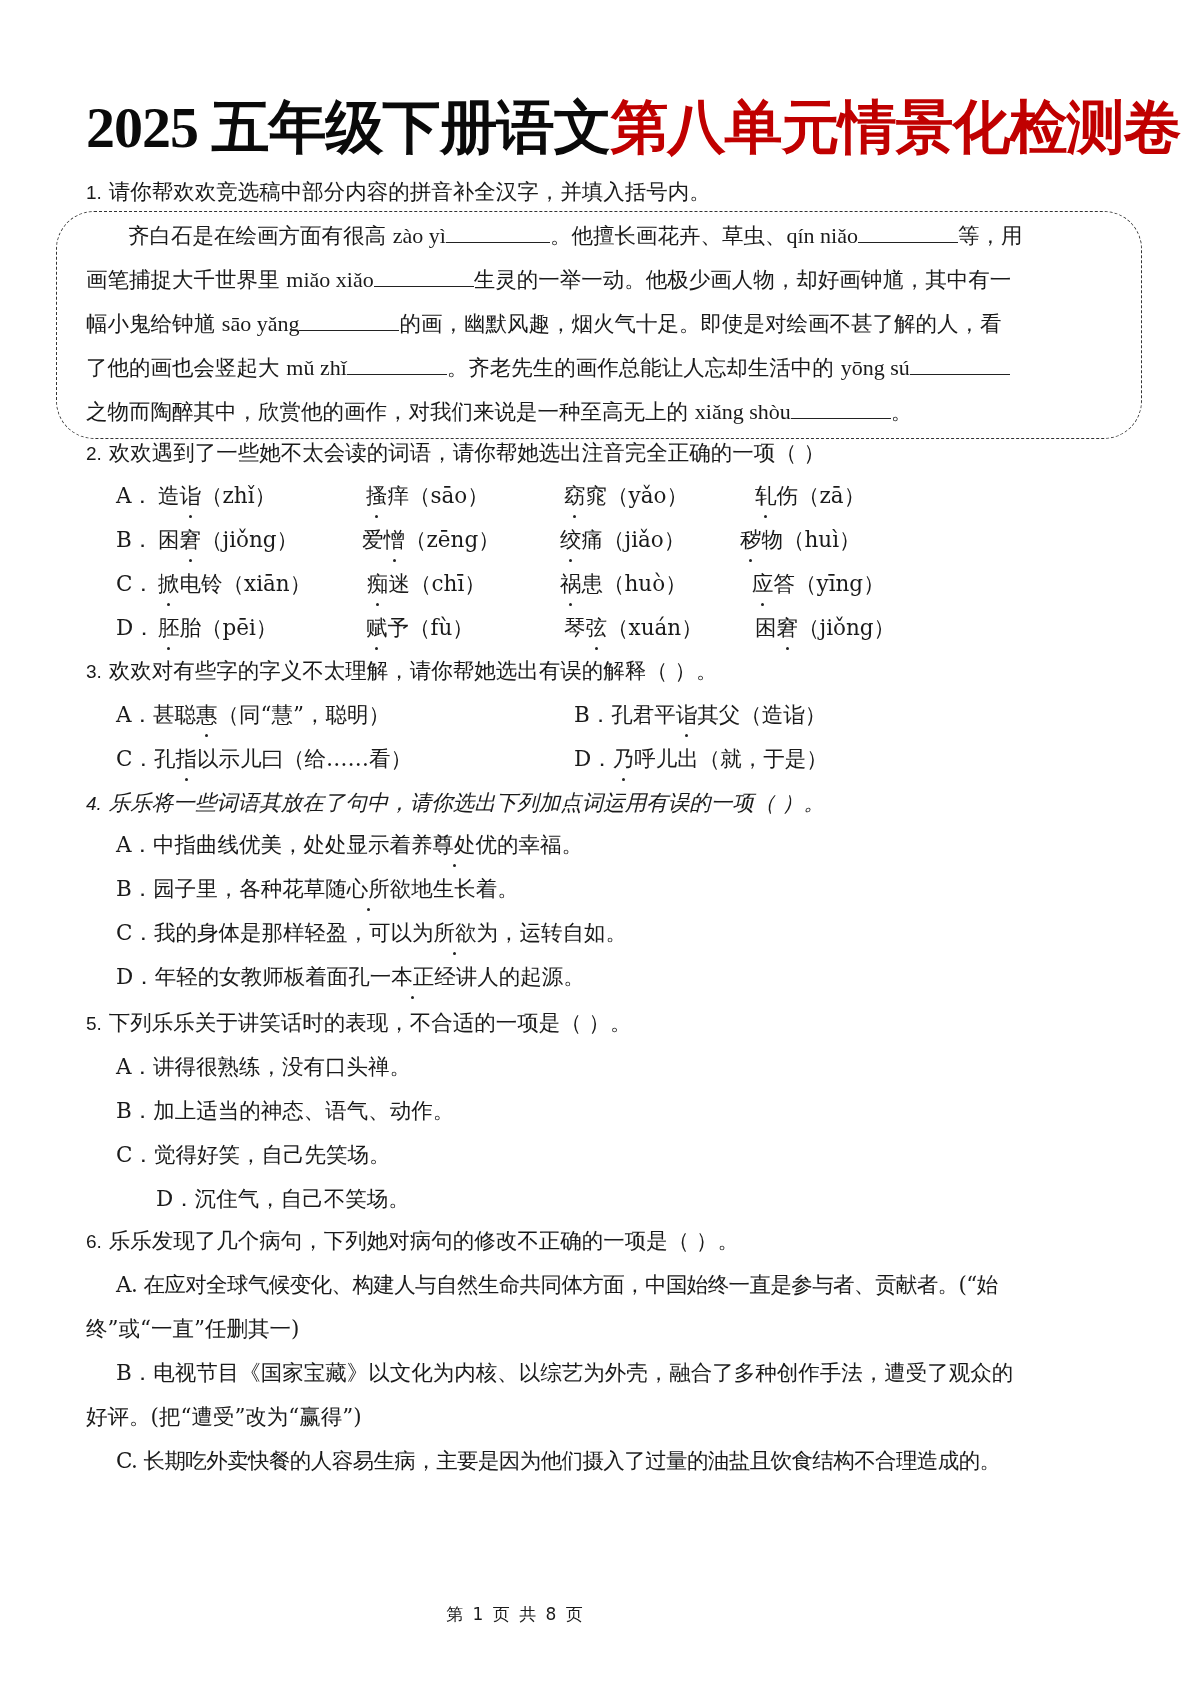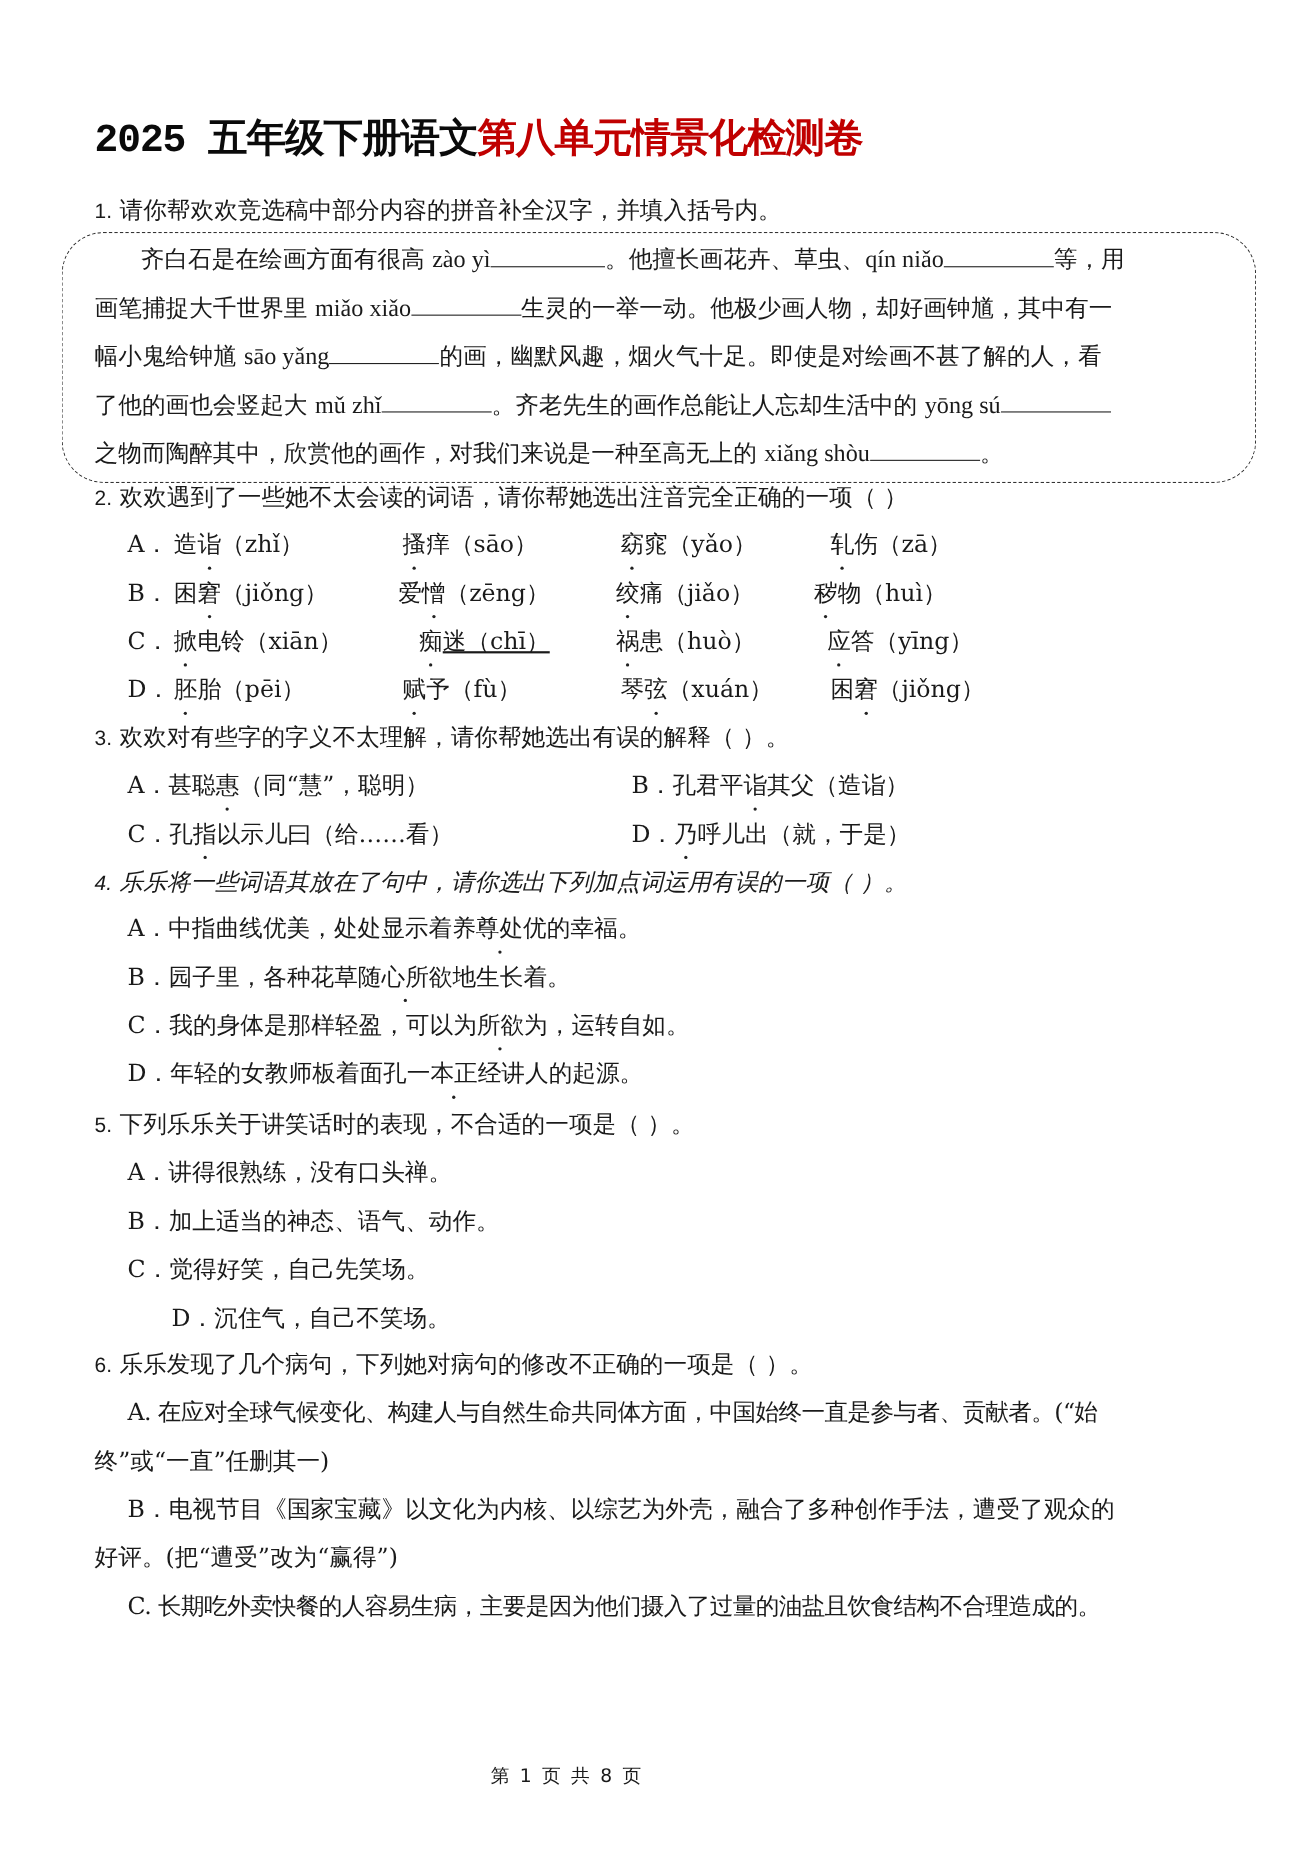--- a/index.html
+++ b/index.html
@@ -1,22 +1,22 @@
 <!DOCTYPE html>
 <html><head>
 <meta charset="utf-8">
 <style>
   html, body { margin: 0; padding: 0; background: #ffffff; }
   body { width: 1191px; height: 1684px; position: relative; overflow: hidden;
          font-family: "DejaVu Serif", "Liberation Serif", serif; color: #1a1a1a; }
   .page { position: absolute; left: 0; top: 0; width: 1191px; height: 1684px; }
 
   .title { position: absolute; left: 86px; top: 88px; width: 1040px; height: 80px;
-           font-family: Liberation Mono, monospace; font-weight: bold;
-           font-size: 36px; line-height: 80px; white-space: nowrap; letter-spacing: -1px; }
+           font-family: Liberation Serif, serif; font-weight: bold;
+           font-size: 58px; line-height: 80px; white-space: nowrap; letter-spacing: -1px; }
   .title .black { color: #0a0a0a; }
   .title .red { color: #c00000; }
 
   .line { position: absolute; white-space: nowrap; font-size: 21.5px; line-height: 30px; }
   .qnum { font-family: "Liberation Sans", "DejaVu Sans", sans-serif; font-size: 19px; }
 
   .box { position: absolute; left: 56px; top: 211px; width: 1086px; height: 228px;
          border: 1.5px dashed #333; border-radius: 38px; box-sizing: border-box; }
 
   .blank { display: inline-block; border-bottom: 1.3px solid #222; height: 20px; vertical-align: baseline; }
@@ -78,21 +78,21 @@
   </div>
   <div class="opt" style="left:158px; top:525px;"><span>困</span><span class="dot">窘</span><span>（jiǒng）</span></div>
   <div class="opt" style="left:362px; top:525px;"><span>爱</span><span class="dot">憎</span><span>（zēng）</span></div>
   <div class="opt" style="left:560px; top:525px;"><span class="dot">绞</span><span>痛（jiǎo）</span></div>
   <div class="opt" style="left:740px; top:525px;"><span class="dot">秽</span><span>物（huì）</span></div>
 
   <div class="opt" style="left:116px; top:569px;">
     <span>C．</span>
   </div>
   <div class="opt" style="left:158px; top:569px;"><span class="dot">掀</span><span>电铃（xiān）</span></div>
-  <div class="opt" style="left:381px; top:569px;text-decoration:underline;"><span class="dot">痴</span><span>迷（chī）</span></div>
+  <div class="opt" style="left:367px; top:569px;"><span class="dot">痴</span><span>迷（chī）</span></div>
   <div class="opt" style="left:560px; top:569px;"><span class="dot">祸</span><span>患（huò）</span></div>
   <div class="opt" style="left:752px; top:569px;"><span class="dot">应</span><span>答（yīng）</span></div>
 
   <div class="opt" style="left:116px; top:613px;">
     <span>D．</span>
   </div>
   <div class="opt" style="left:158px; top:613px;"><span class="dot">胚</span><span>胎（pēi）</span></div>
   <div class="opt" style="left:366px; top:613px;"><span class="dot">赋</span><span>予（fù）</span></div>
   <div class="opt" style="left:564px; top:613px;"><span>琴</span><span class="dot">弦</span><span>（xuán）</span></div>
   <div class="opt" style="left:755px; top:613px;"><span>困</span><span class="dot">窘</span><span>（jiǒng）</span></div>

